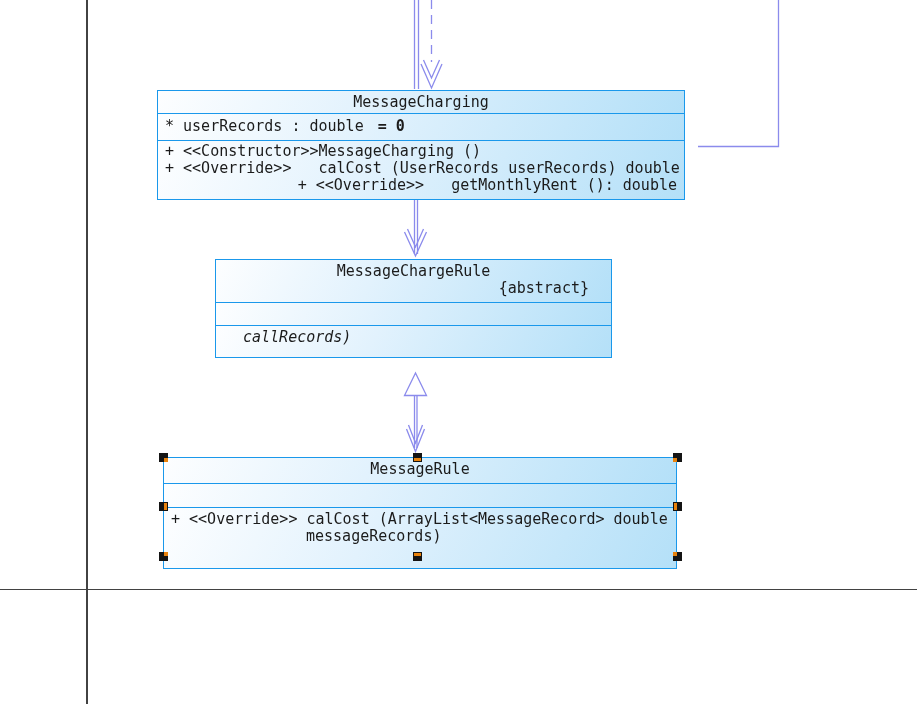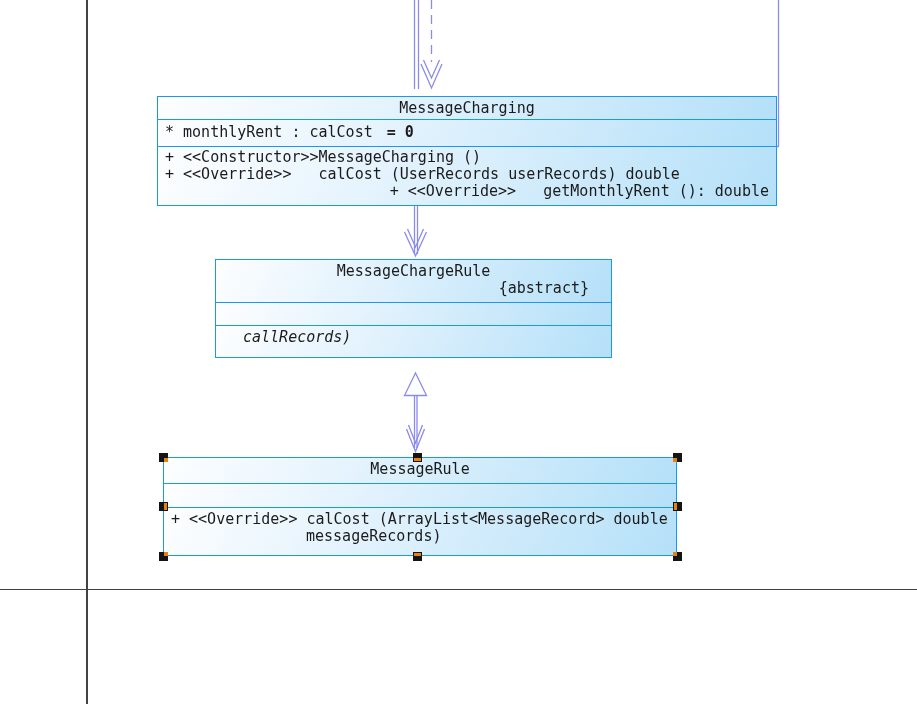--- a/index.html
+++ b/index.html
@@ -73,26 +73,26 @@
 
     <g>
       <polygon points="415.5,373 404.5,395.5 426.5,395.5" fill="#ffffff"></polygon>
       <line x1="414.5" y1="395.5" x2="414.5" y2="448"></line>
       <line x1="417" y1="395.5" x2="417" y2="448"></line>
       <polyline points="406.5,429 415.5,451.5 424.5,429"></polyline>
       <polyline points="408.5,425 415.5,443 422.5,425"></polyline>
     </g>
   </svg>
 
-  <div class="uml-class" style="left:157px;top:96px;width:620px;height:110px;">
+  <div class="uml-class" style="left:157px;top:90px;width:528px;height:110px;">
     <div class="compartment cmp-title" style="height:22px;">
       <span>MessageCharging</span>
     </div>
     <div class="compartment" style="height:27px;padding-top:4px;">
-      <div class="mline"><span>* monthlyRent : calCost</span><span class="attr-default">= 0</span></div>
+      <div class="mline"><span>* userRecords : double</span><span class="attr-default">= 0</span></div>
     </div>
     <div class="compartment" style="flex:1;padding-top:2px;">
       <div class="mline">+ &lt;&lt;Constructor&gt;&gt;MessageCharging ()</div>
       <div class="mline">+ &lt;&lt;Override&gt;&gt;   calCost (UserRecords userRecords) double</div>
       <div class="mline-split">
         <span>+ &lt;&lt;Override&gt;&gt;   getMonthlyRent ()</span>
         <span>: double</span>
       </div>
     </div>
   </div>
@@ -101,21 +101,21 @@
     <div class="compartment cmp-title" style="height:42px;">
       <div>MessageChargeRule</div>
       <div class="modifier-line">{abstract}</div>
     </div>
     <div class="compartment" style="height:23px;"></div>
     <div class="compartment" style="flex:1;padding-top:3px;">
       <div class="mline" style="padding-left:27px;font-style:italic;">callRecords)</div>
     </div>
   </div>
 
-  <div class="uml-class" style="left:163px;top:457px;width:514px;height:99px;">
+  <div class="uml-class" style="left:163px;top:457px;width:514px;height:112px;">
     <div class="compartment cmp-title" style="height:25px;">
       <span>MessageRule</span>
     </div>
     <div class="compartment" style="height:24px;"></div>
     <div class="compartment" style="flex:1;padding-top:3px;">
       <div class="mline">+ &lt;&lt;Override&gt;&gt; calCost (ArrayList&lt;MessageRecord&gt; double</div>
       <div class="mline" style="padding-left:142px;">messageRecords)</div>
     </div>
   </div>
 

